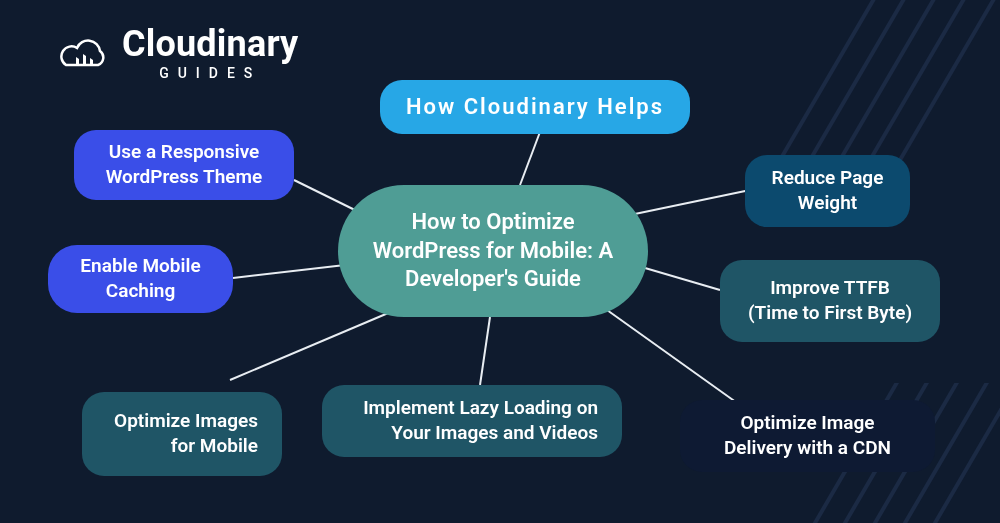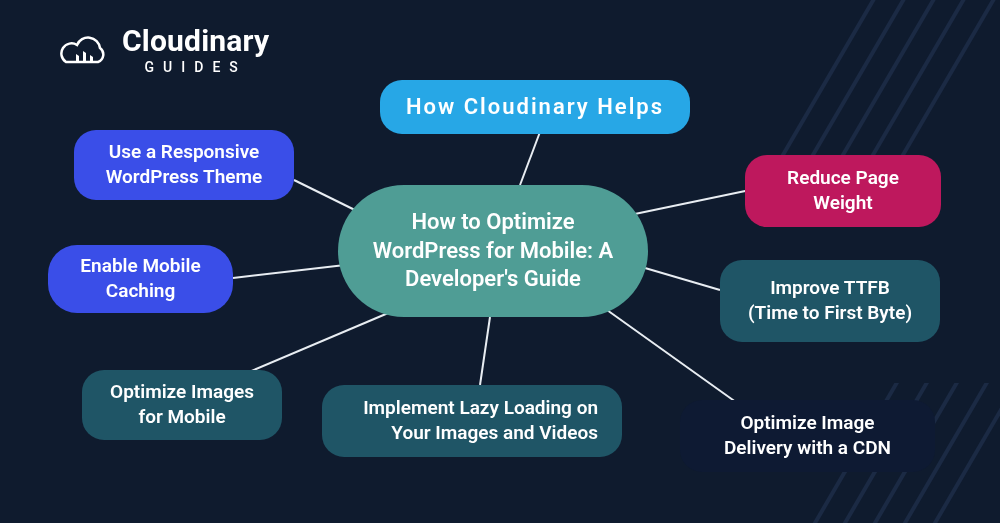--- a/index.html
+++ b/index.html
@@ -6,35 +6,35 @@
   .stage{position:relative;width:1000px;height:523px;background:#0f1b2e;}
   
   .stripes{position:absolute;pointer-events:none;}
   .stripes.tr{top:-40px;right:-20px;width:260px;height:200px;}
   .stripes.br{bottom:-60px;right:-20px;width:260px;height:200px;}
   .stripes svg{width:100%;height:100%;}
   
   .logo{position:absolute;top:26px;left:60px;display:flex;align-items:center;gap:12px;color:#fff;}
   .logo svg{flex:0 0 auto;}
   .logo .txt{display:flex;flex-direction:column;line-height:1;}
-  .logo .brand{font-size:30px;font-weight:700;letter-spacing:.2px;text-align:right;}
+  .logo .brand{font-size:36px;font-weight:700;letter-spacing:.2px;text-align:right;}
   .logo .sub{font-size:14px;letter-spacing:9px;margin-top:4px;font-weight:500;text-align:center;}
   
   .lines{position:absolute;inset:0;pointer-events:none;}
   
   .node{position:absolute;border-radius:22px;color:#fff;display:flex;align-items:center;justify-content:center;text-align:center;font-weight:600;line-height:1.3;padding:27px 24px;box-sizing:border-box;}
   .center{left:338px;top:185px;width:310px;height:132px;background:#4f9d95;border-radius:66px;font-size:22px;}
   .n-top{left:380px;top:80px;width:310px;height:52px;background:#27a7e6;font-size:22px;letter-spacing:2px;}
   .n-ul{left:74px;top:130px;width:220px;height:70px;background:#3a4ee8;font-size:19px;}
   .n-ml{left:48px;top:245px;width:185px;height:68px;background:#3a4ee8;font-size:19px;border-radius:29px;}
-  .n-ll{left:82px;top:370px;width:200px;height:70px;background:#1f5566;font-size:19px;}
+  .n-ll{left:82px;top:392px;width:200px;height:84px;background:#1f5566;font-size:19px;text-align:right;}
   .n-lc{left:322px;top:385px;width:300px;height:72px;background:#1f5566;font-size:19px;text-align:right;}
   .n-lr{left:680px;top:400px;width:255px;height:72px;background:#0e1a33;font-size:19px;}
   .n-mr{left:720px;top:260px;width:220px;height:82px;background:#1f5566;font-size:19px;}
-  .n-ur{left:745px;top:155px;width:196px;height:72px;background:#be185d;font-size:19px;}
+  .n-ur{left:745px;top:155px;width:165px;height:72px;background:#0c4a6e;font-size:19px;}
 </style>
 </head>
 <body>
 
 <div class="stage">
 
   <div class="stripes tr">
     <svg viewBox="0 0 260 200">
         <g stroke="#1b2a44" stroke-width="4">
       <line x1="20" y1="200" x2="160" y2="-40"></line>

